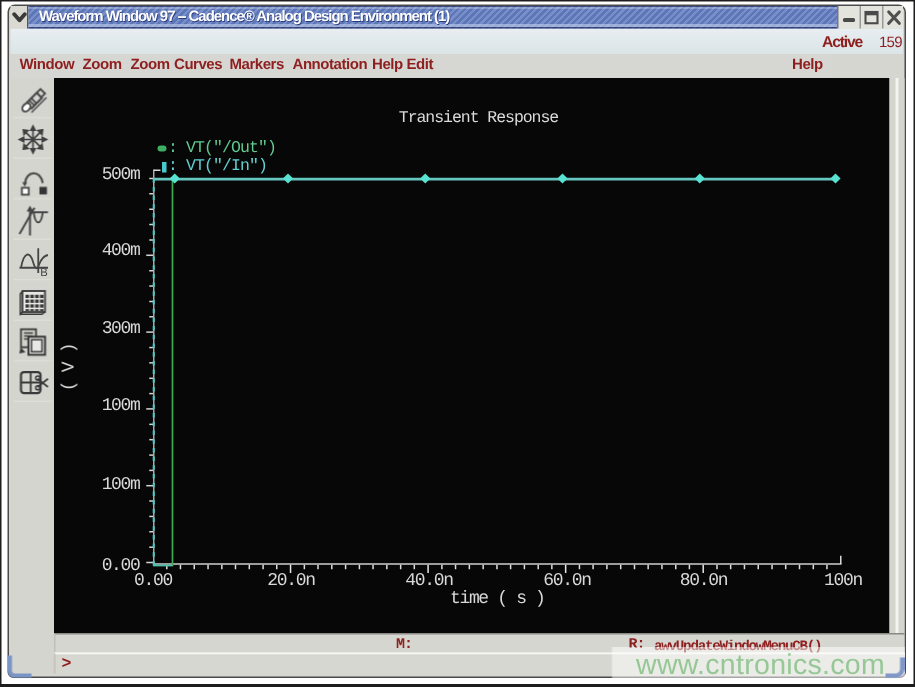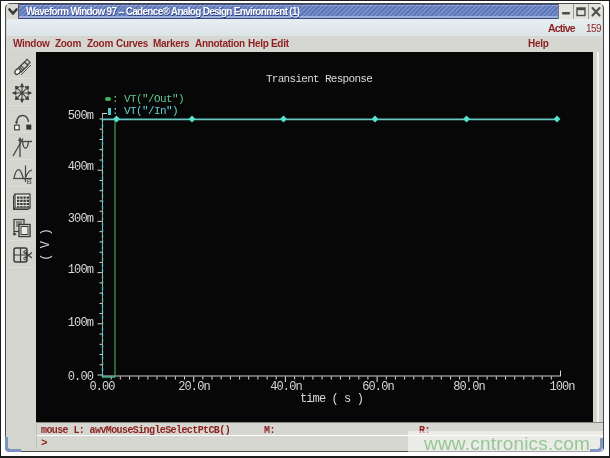--- a/index.html
+++ b/index.html
@@ -324,23 +324,23 @@
 <div class="pt xlab" style="left:258px;top:380px;z-index:4">40.0n</div>
 <div class="pt xlab" style="left:350px;top:380px;z-index:4">60.0n</div>
 <div class="pt xlab" style="left:441px;top:380px;z-index:4">80.0n</div>
 <div class="pt xlab" style="left:534px;top:380px;z-index:4">100n</div>
 <div class="pt" style="left:300px;top:392px;font-size:12px;letter-spacing:-0.9px;z-index:4">time ( s )</div>
 <div class="pt" style="left:15px;top:238px;width:62px;text-align:center;font-size:12px;letter-spacing:-0.9px;transform:rotate(-90deg);z-index:4">( V )</div>
 
 <div class="rgut"></div>
 
 <div class="srow">
-  <div class="stext" style="left:4px">mouse L: awvMouseSingleSelectPtCB()</div>
   <div class="stext" style="left:227px">M:</div>
   <div class="stext" style="left:382px">R:</div>
+    <div class="stext" style="left:399px;font-size:9.5px;letter-spacing:-0.85px">awvUpdateWindowMenuCB()</div>
 </div>
 <div class="prow">
   <div class="stext" style="left:4px;top:1px;font-size:11px">&gt;</div>
 </div>
 
 <div class="wmbox"></div>
 <div class="wm">www.cntronics.com</div>
 <div class="blk1"></div>
 <div class="blk2"></div>
 <div class="edge"></div>

